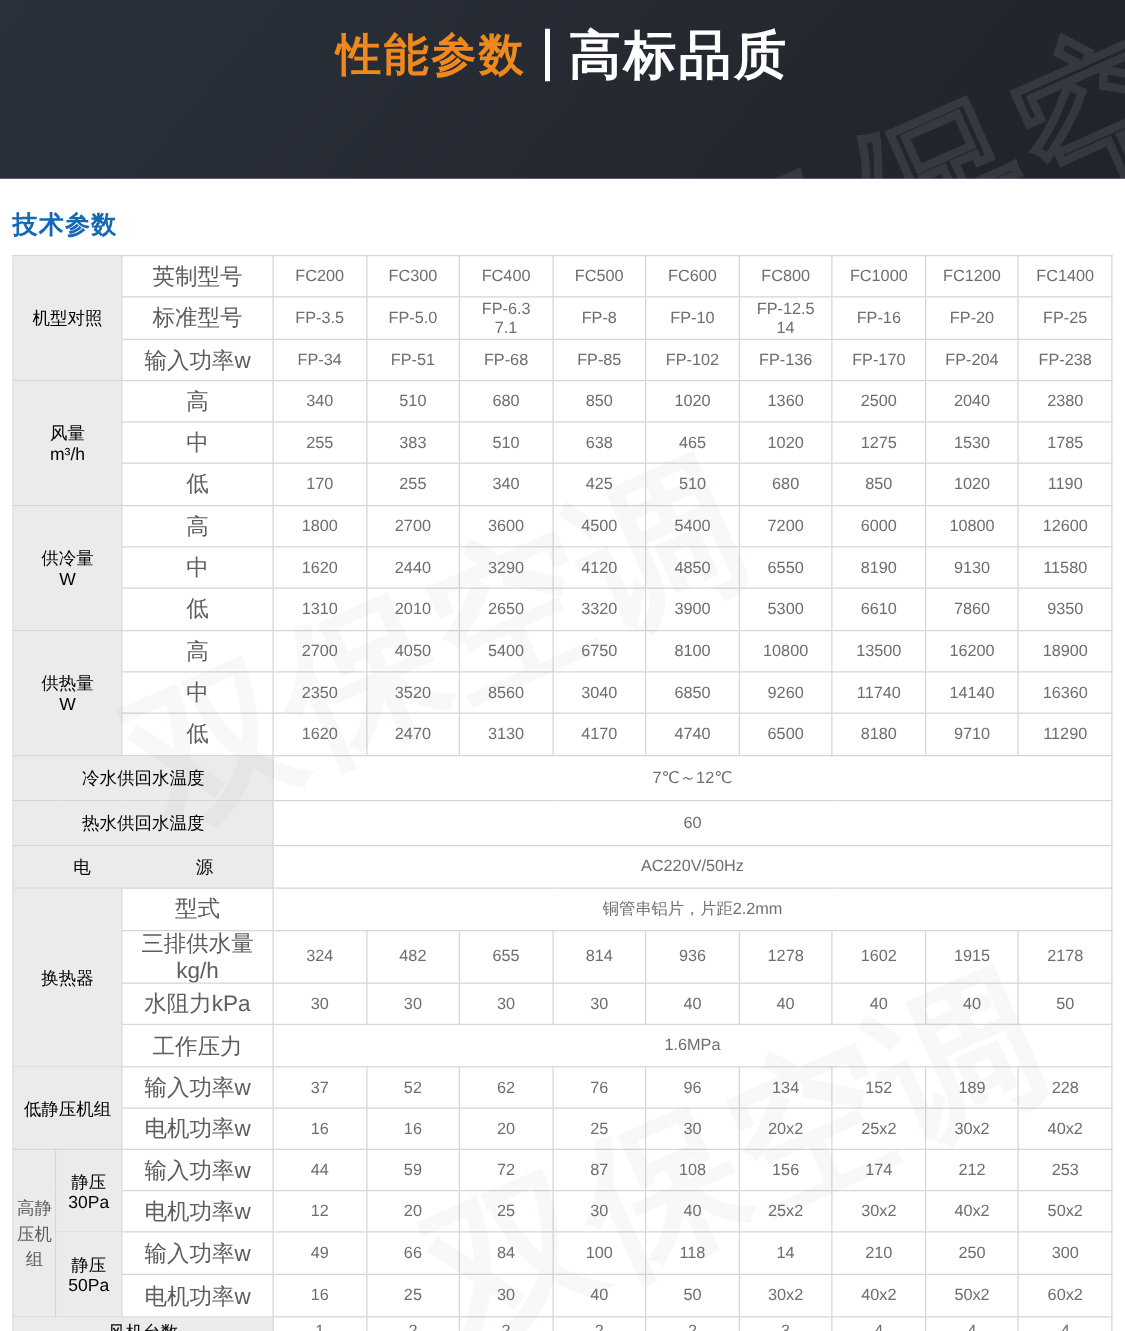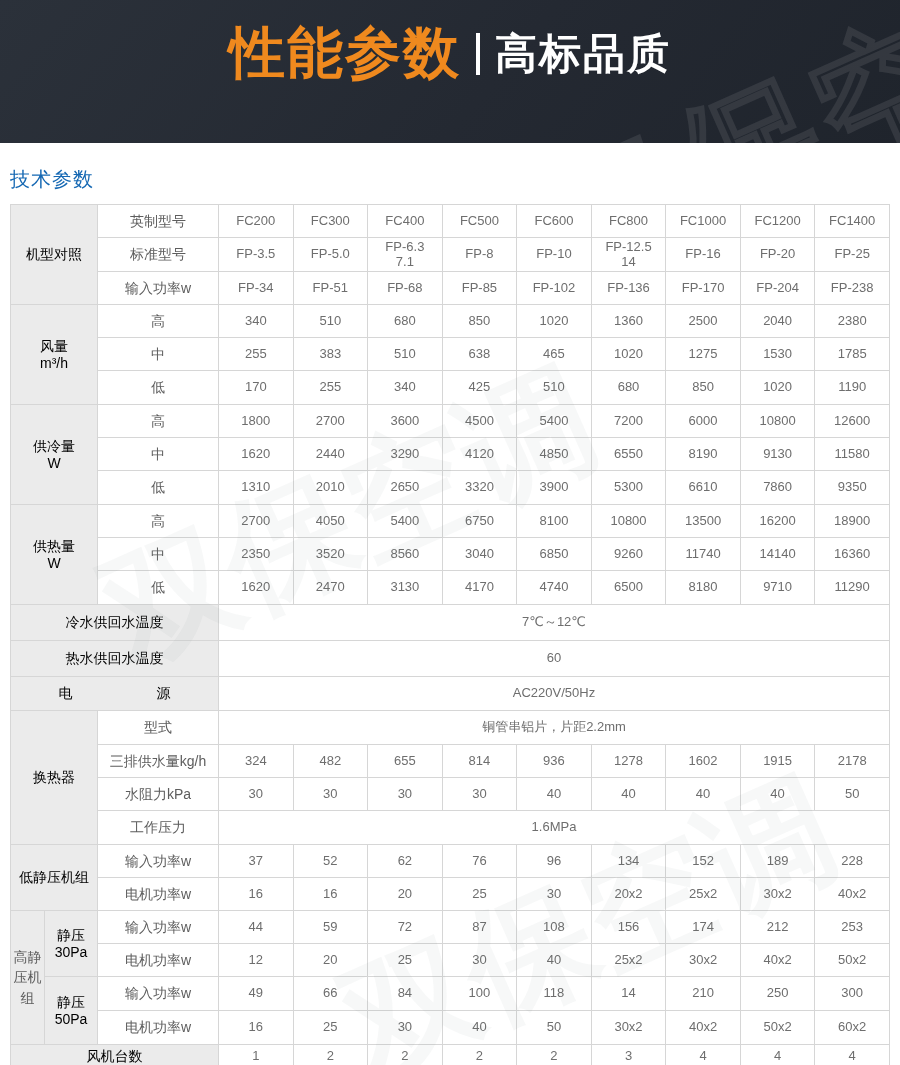--- a/index.html
+++ b/index.html
@@ -2,40 +2,40 @@
 <html><head>
 <meta charset="utf-8">
 <style>
   * { box-sizing: border-box; margin: 0; padding: 0; }
   body { font-family: "Liberation Sans", "DejaVu Sans", sans-serif; background: #fff; }
   .page { position: relative; width: 900px; height: 1065px; margin: 0 auto; background: #fff; overflow: hidden; }
 
   
   .hero { position: relative; height: 143px; background: linear-gradient(130deg, #2b313a 0%, #242932 55%, #1f242c 100%); overflow: hidden; text-align: center; }
   .hero-title { display: flex; justify-content: center; align-items: center; gap: 15px; padding-top: 16px; }
-  .hero-title .t-orange { color: #ef891e; font-size: 56px; font-weight: bold; letter-spacing: 2px; }
+  .hero-title .t-orange { color: #ef891e; font-size: 36px; font-weight: bold; letter-spacing: 2px; }
   .hero-title .t-white  { color: #ffffff; font-size: 42px; font-weight: bold; letter-spacing: 2px; }
   .title-divider { width: 4px; height: 42px; background: #ffffff; }
   .hero-sub { display: inline-block; margin-top: 9px; padding: 6px 18px; border: 1px dashed rgba(255,255,255,0.38); color: #e3e6e9; font-size: 19px; letter-spacing: 1px; }
   .hero-wm { position: absolute; top: 28px; left: 520px; font-size: 150px; font-weight: bold; color: transparent; -webkit-text-stroke: 2px rgba(255,255,255,0.09); transform: rotate(-24deg); white-space: nowrap; pointer-events: none; }
 
   
   .page-wm { position: absolute; font-size: 130px; font-weight: bold; color: rgba(100,112,126,0.05); transform: rotate(-24deg); white-space: nowrap; pointer-events: none; z-index: 5; }
   .page-wm.wm1 { top: 430px; left: 90px; }
   .page-wm.wm2 { top: 840px; left: 330px; }
 
   
-  .section-title { margin: 23px 0 11px 10px; color: #1568b3; font-size: 20px; font-weight: normal; letter-spacing: 1px; }
+  .section-title { margin: 23px 0 11px 10px; color: #1568b3; font-size: 20px; font-weight: bold; letter-spacing: 1px; }
 
   
   table.spec { border-collapse: collapse; table-layout: fixed; width: 880px; margin-left: 10px; border: 1px solid #b0b0b0; color: #6e6e6e; }
   table.spec td { border: 1px solid #d6d6d6; text-align: center; vertical-align: middle; white-space: pre-line; font-size: 13px; line-height: 1.15; padding: 0 2px; overflow: hidden; }
   table.spec td.g, table.spec td.g2 { background: #ebebeb; font-size: 14px; color: #000000; }
   table.spec td.vert { background: #ebebeb; font-size: 14px; color: #5d5d5d; line-height: 1.45; padding: 0; }
-  table.spec td.s { background: #ffffff; font-size: 14px; color: #5d5d5d; }
+  table.spec td.s { background: #ffffff; font-size: 18px; color: #5d5d5d; }
   table.spec td.v { background: #ffffff; }
   table.spec tr.gb td { border-top: 1px solid #aeaeae; }
 </style>
 </head>
 <body>
 
 <div class="page">
 
   <div class="hero">
     <div class="hero-wm">双保空调</div>

